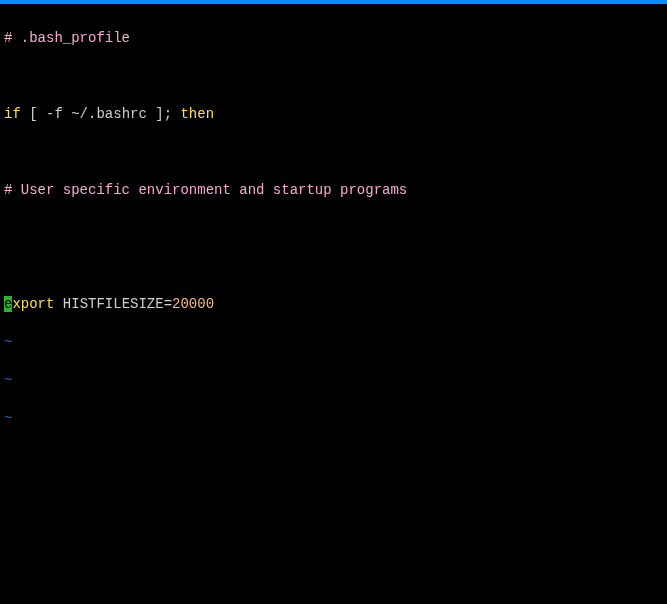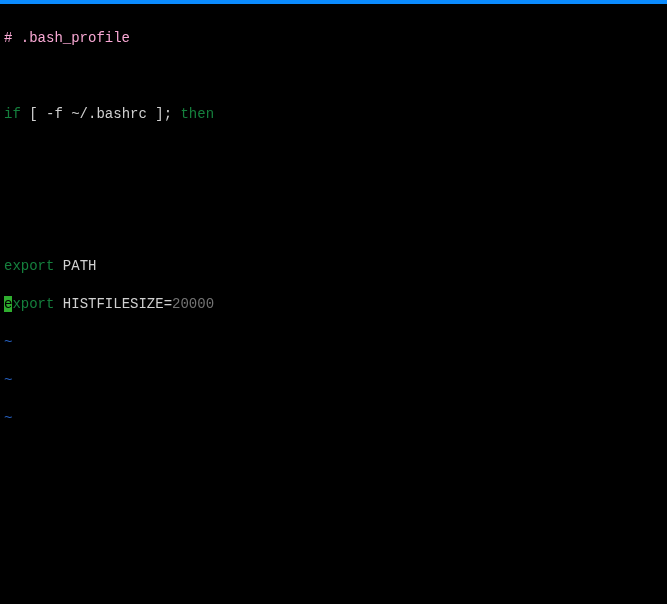--- a/index.html
+++ b/index.html
@@ -15,44 +15,44 @@
 .titlebar {
   width: 100%;
   height: 4px;
   background: #0b8cff;
 }
 .editor {
   padding: 6px 2px 2px 4px;
   white-space: pre;
 }
 .cmt { color: #f9a8d4; }
-.kw  { color: #15803d; }
+.kw  { color: #fde047; }
 .txt { color: #d0d0d0; }
 .var { color: #d43ad4; }
-.str { color: #737373; }
+.str { color: #fdba74; }
 .tilde { color: #2660c0; }
 .cursor {
   background: #2fae2f;
   color: #000;
 }
 .line { min-height: 19px; }
 </style>
 </head>
 <body>
 
 <div class="titlebar"></div>
 
 <div class="editor">
 <div class="line"><span class="cmt"># .bash_profile</span></div>
 <div class="line"></div>
 <div class="line"><span class="kw">if</span><span class="txt"> [ -f ~/.bashrc ]; </span><span class="kw">then</span></div>
 <div class="line"></div>
+<div class="line"><span class="cmt"># User specific environment and startup programs</span></div>
 <div class="line"></div>
 <div class="line"></div>
-<div class="line"><span class="kw">export</span><span class="txt"> PATH</span></div>
 <div class="line"><span class="cursor">e</span><span class="kw">xport</span><span class="txt"> HISTFILESIZE=</span><span class="str">20000</span></div>
 <div class="line"><span class="tilde">~</span></div>
 <div class="line"><span class="tilde">~</span></div>
 <div class="line"><span class="tilde">~</span></div>
 
 
 
 
 
 

